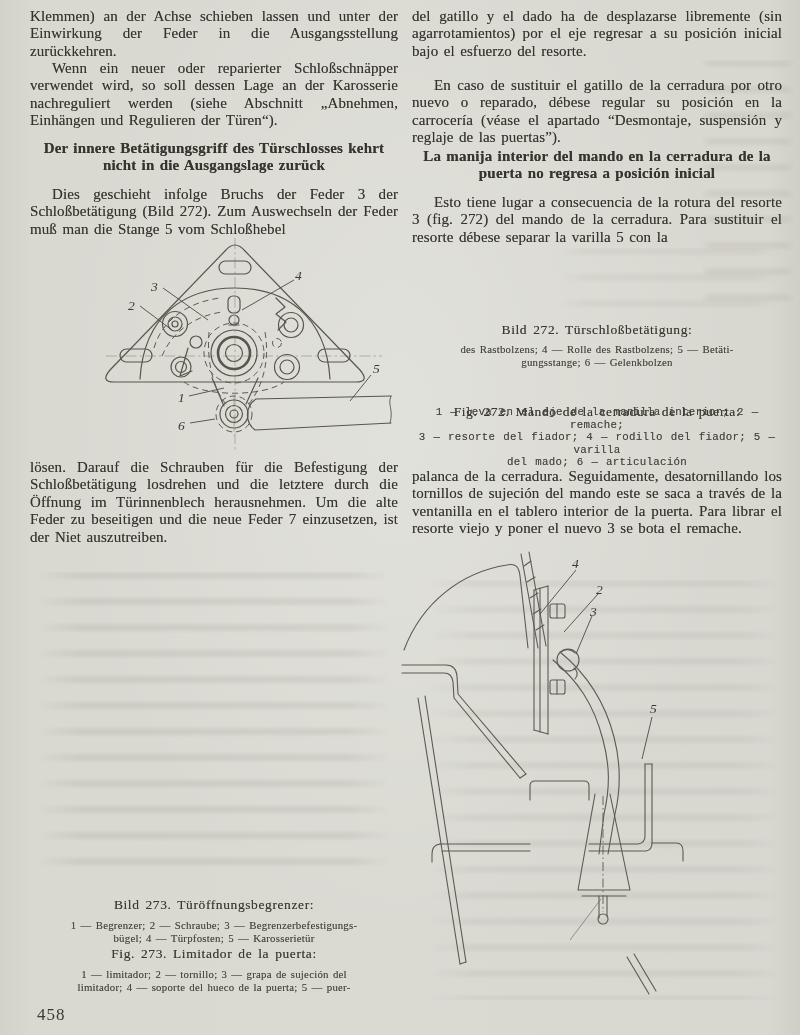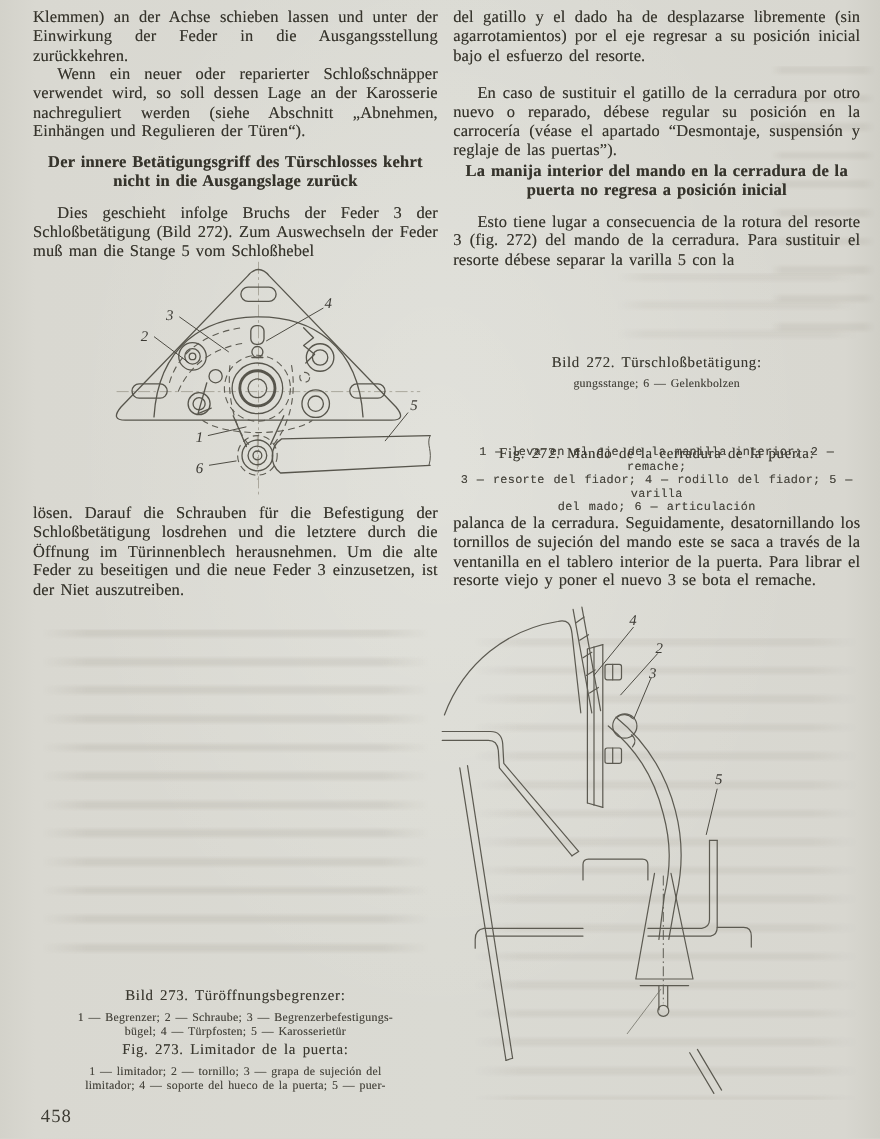--- a/index.html
+++ b/index.html
@@ -129,21 +129,21 @@
     <path d="M102,187 L127,183"></path>
   </g>
   <text x="40" y="74">2</text>
   <text x="63" y="55">3</text>
   <text x="207" y="44">4</text>
   <text x="285" y="137">5</text>
   <text x="90" y="166">1</text>
   <text x="90" y="194">6</text>
 </svg>
 
-<div class="blk body-text" lang="de" style="left:30px;top:459px;">lösen. Darauf die Schrauben für die Befestigung der Schloßbetätigung losdrehen und die letztere durch die Öffnung im Türinnenblech herausnehmen. Um die alte Feder zu beseitigen und die neue Feder 3 einzusetzen, ist der Niet auszutreiben.</div>
+<div class="blk body-text" lang="de" style="left:30px;top:459px;">lösen. Darauf die Schrauben für die Befestigung der Schloßbetätigung losdrehen und die letztere durch die Öffnung im Türinnenblech herausnehmen. Um die alte Feder zu beseitigen und die neue Feder 7 einzusetzen, ist der Niet auszutreiben.</div>
 
 <div class="blk caption" style="left:30px;top:897px;">Bild 273. Türöffnungsbegrenzer:</div>
 <div class="blk legend" style="left:30px;top:919px;">
   <div>1 — Begrenzer; 2 — Schraube; 3 — Begrenzerbefestigungs-</div>
   <div>bügel; 4 — Türpfosten; 5 — Karosserietür</div>
 </div>
 <div class="blk caption" style="left:30px;top:946px;">Fig. 273. Limitador de la puerta:</div>
 <div class="blk legend" style="left:30px;top:968px;">
   <div>1 — limitador; 2 — tornillo; 3 — grapa de sujeción del</div>
   <div>limitador; 4 — soporte del hueco de la puerta; 5 — puer-</div>
@@ -151,20 +151,21 @@
 
 <div class="blk pageno" style="left:37px;top:1005px;">458</div>
 
 <div class="blk body-text" lang="es" style="left:412px;top:8px;width:370px;">del gatillo y el dado ha de desplazarse libremente (sin agarrotamientos) por el eje regresar a su posición inicial bajo el esfuerzo del resorte.</div>
 <div class="blk body-text indent" lang="es" style="left:412px;top:77px;width:370px;">En caso de sustituir el gatillo de la cerradura por otro nuevo o reparado, débese regular su posición en la carrocería (véase el apartado “Desmontaje, suspensión y reglaje de las puertas”).</div>
 <div class="blk heading" lang="es" style="left:412px;top:148px;width:370px;">La manija interior del mando en la cerradura de la puerta no regresa a posición inicial</div>
 <div class="blk body-text indent" lang="es" style="left:412px;top:194px;width:370px;">Esto tiene lugar a consecuencia de la rotura del resorte 3 (fig. 272) del mando de la cerradura. Para sustituir el resorte débese separar la varilla 5 con la</div>
 
 <div class="blk caption" style="left:412px;top:322px;width:370px;">Bild 272. Türschloßbetätigung:</div>
 <div class="blk legend" style="left:412px;top:343px;width:370px;">
+  <div>des Rastbolzens; 4 — Rolle des Rastbolzens; 5 — Betäti-</div>
   <div>gungsstange; 6 — Gelenkbolzen</div>
 </div>
 <div class="blk caption" style="left:412px;top:385px;width:370px;margin-top:19px;">Fig. 272. Mando de la cerradura de la puerta:</div>
 <div class="blk legend" style="left:412px;top:406px;width:370px;font-family:Liberation Mono, monospace;">
   <div>1 — leva en el eje de la manilla interior; 2 — remache;</div>
   <div>3 — resorte del fiador; 4 — rodillo del fiador; 5 — varilla</div>
   <div>del mado; 6 — articulación</div>
 </div>
 
 <div class="blk body-text" lang="es" style="left:412px;top:456px;width:370px;margin-top:12px;">palanca de la cerradura. Seguidamente, desatornillando los tornillos de sujeción del mando este se saca a través de la ventanilla en el tablero interior de la puerta. Para librar el resorte viejo y poner el nuevo 3 se bota el remache.</div>

